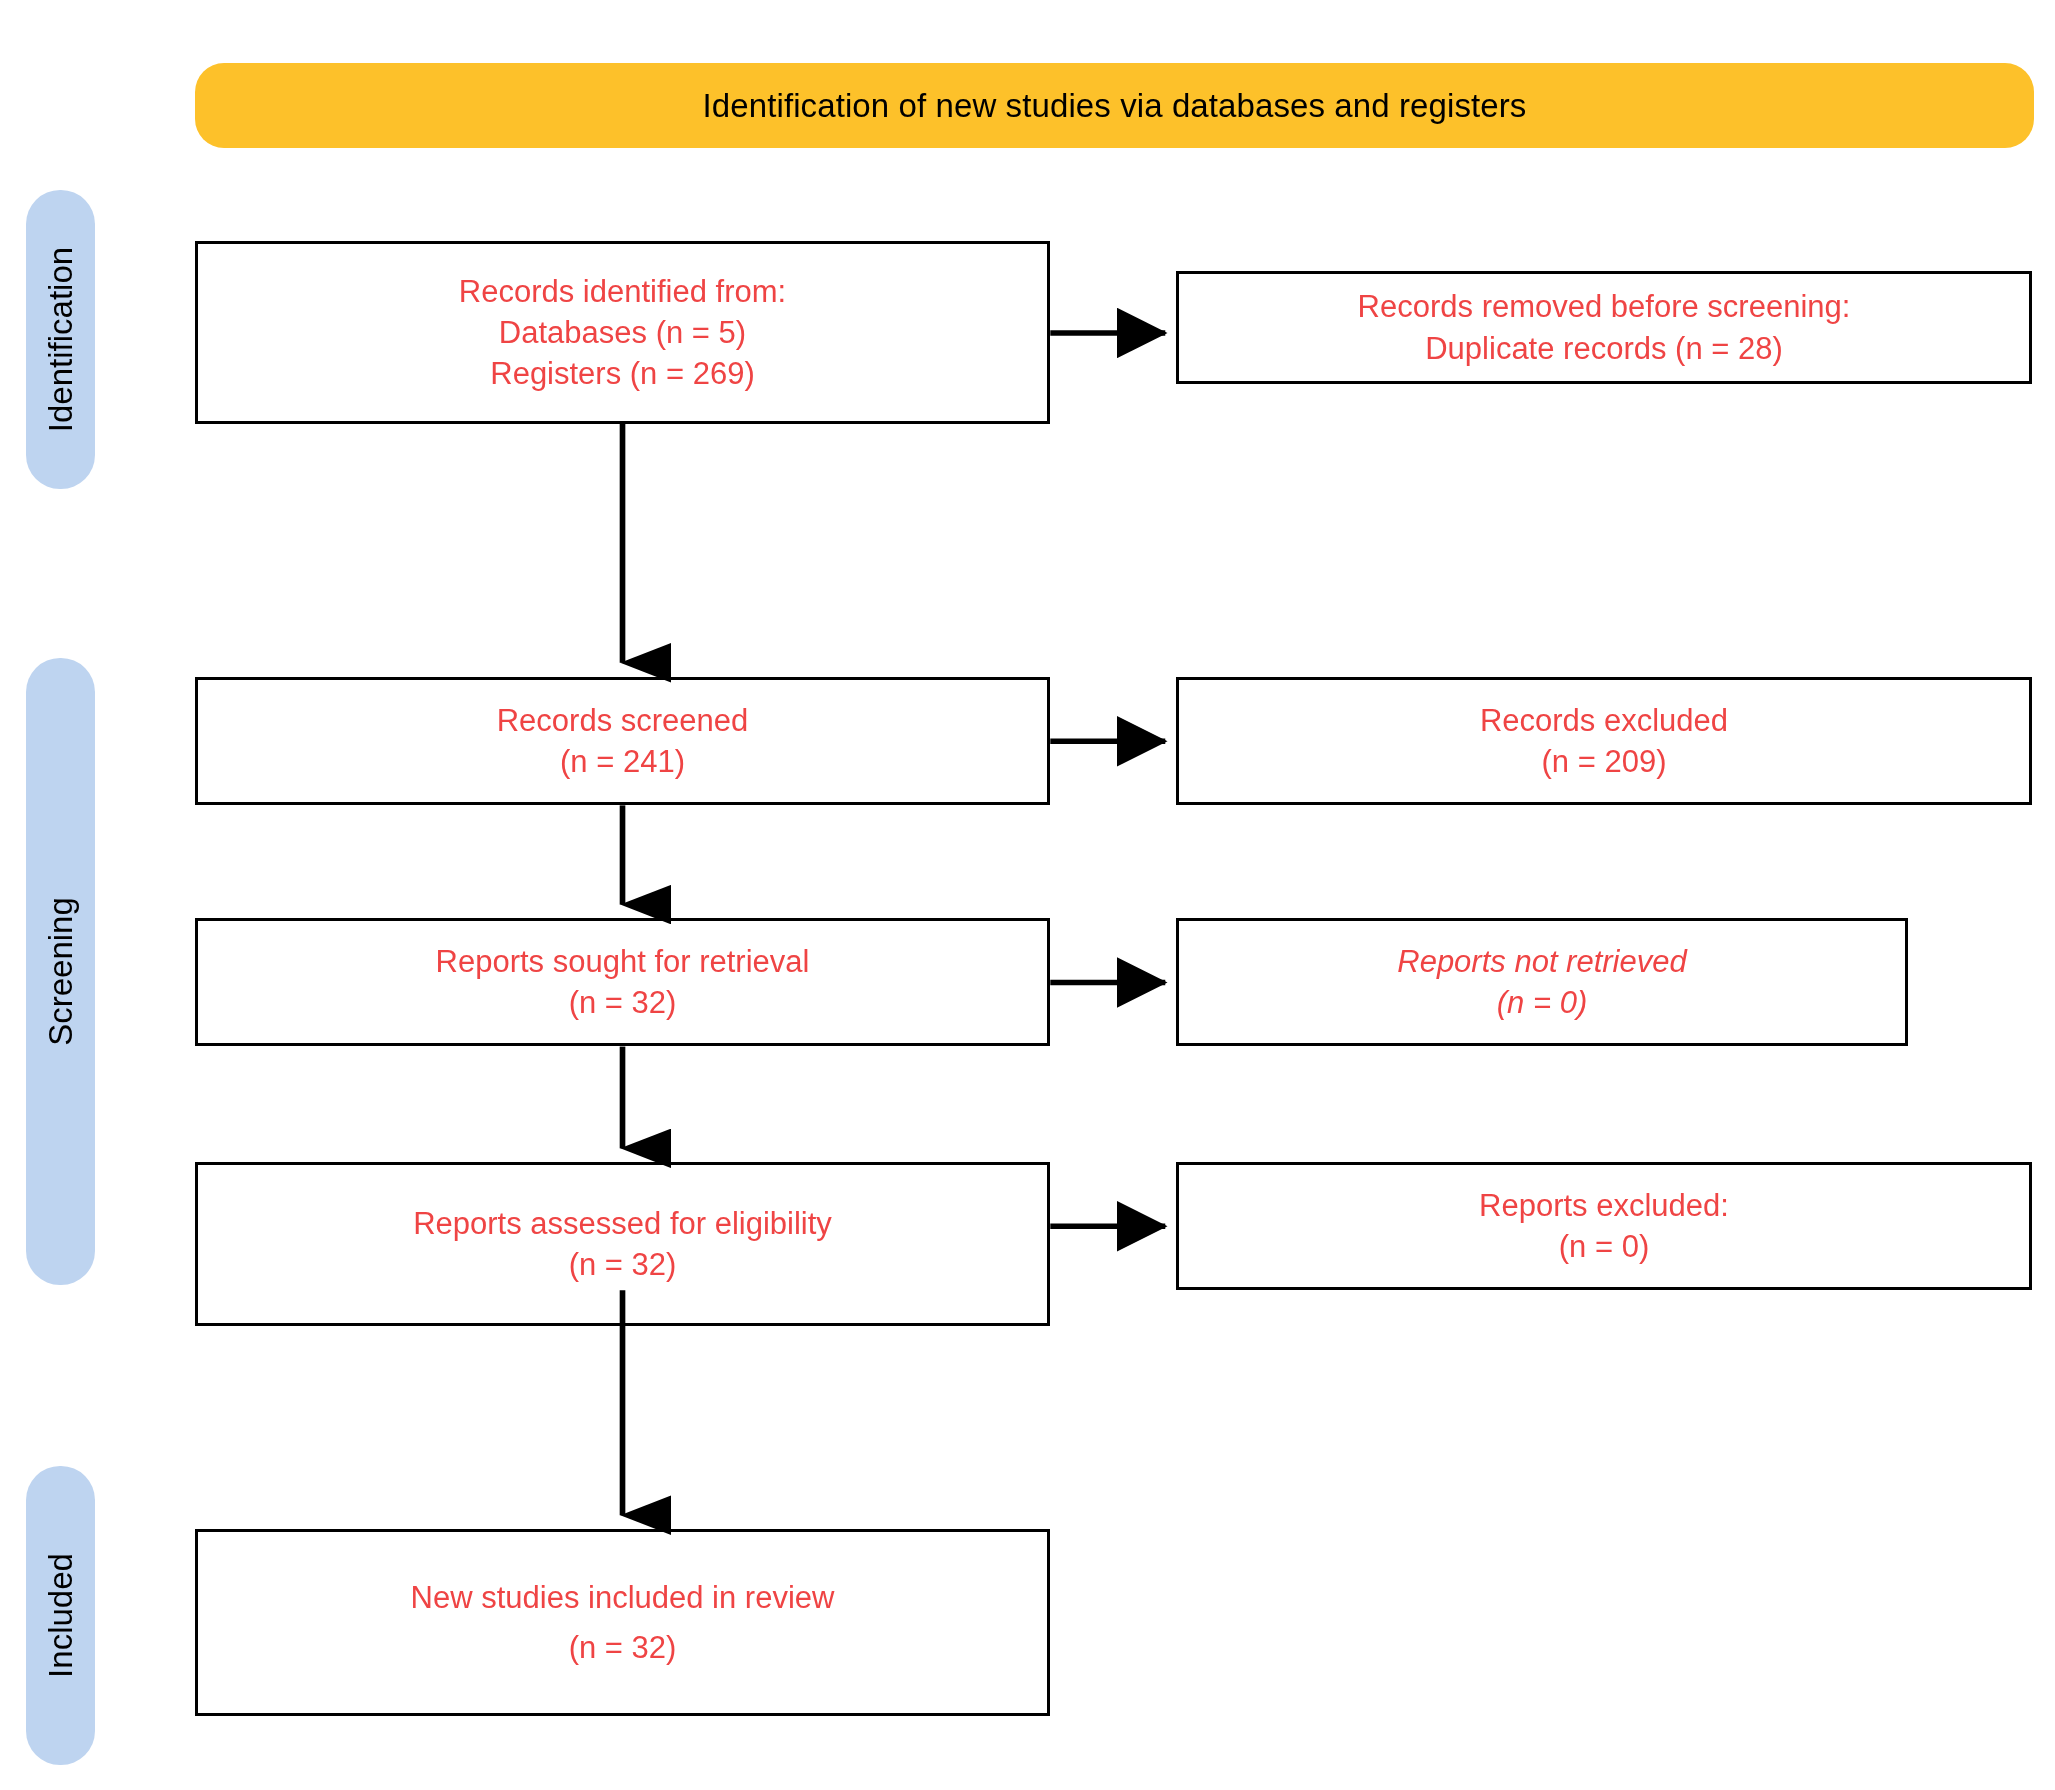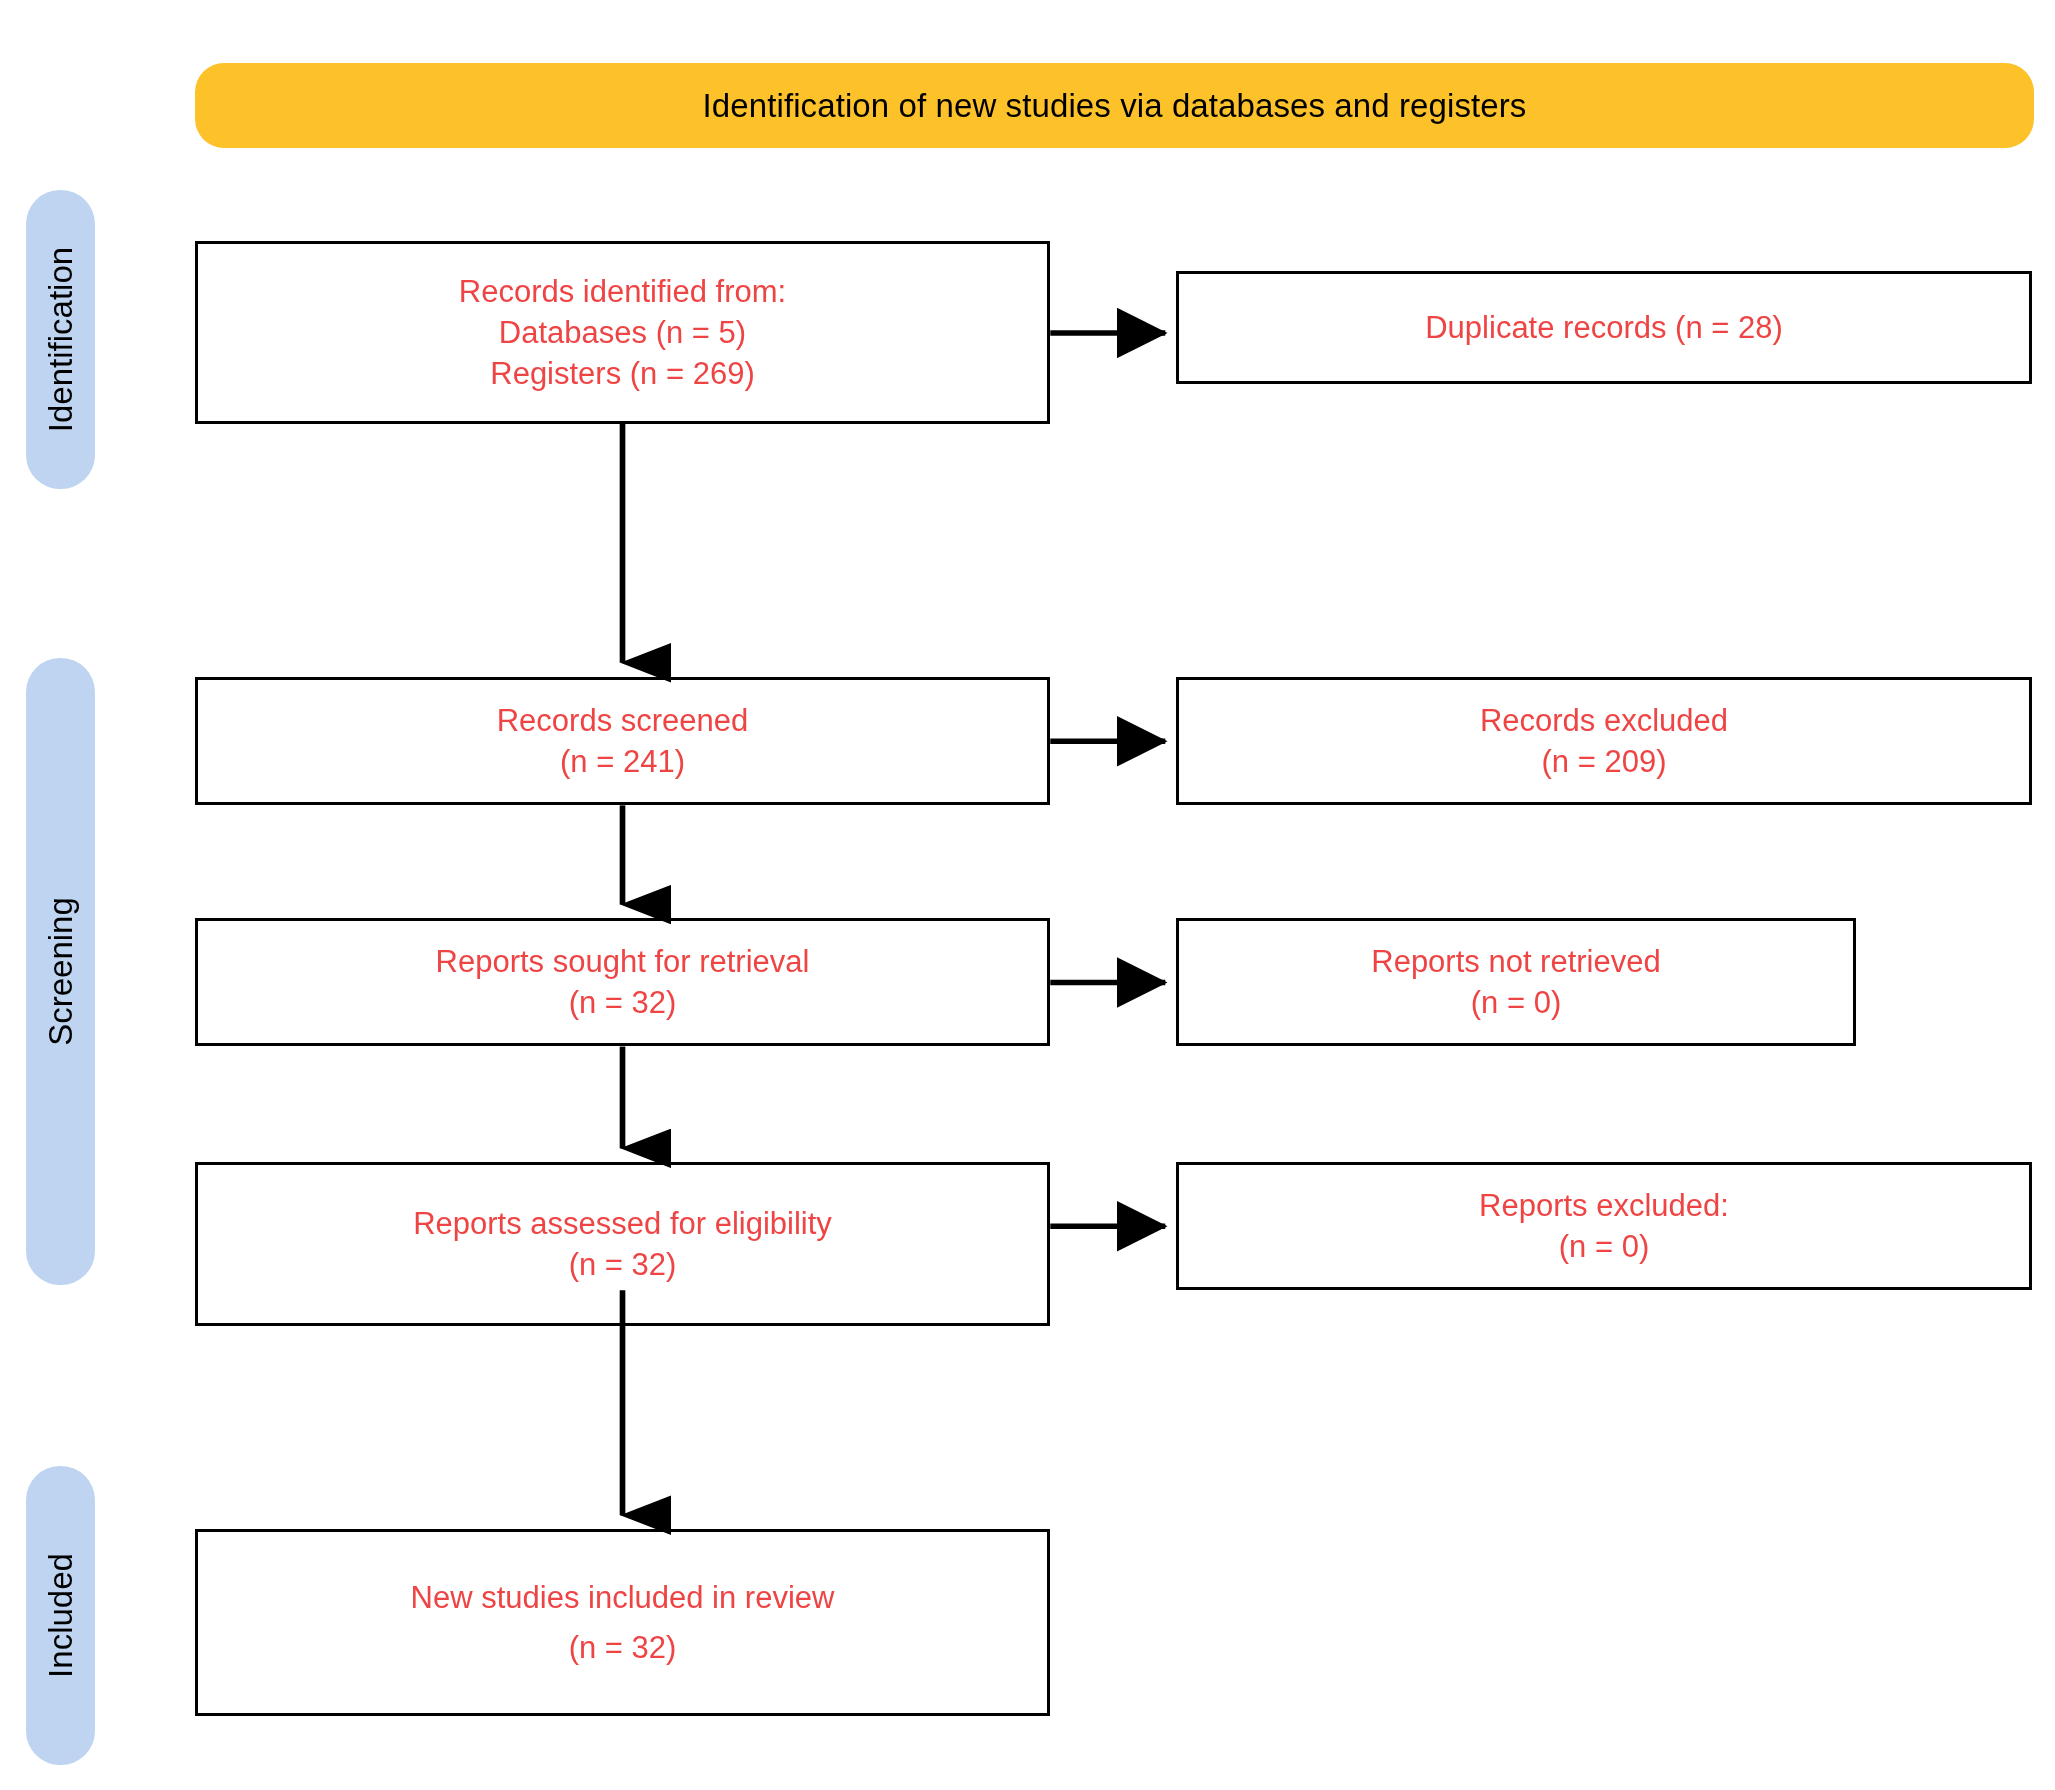--- a/index.html
+++ b/index.html
@@ -86,21 +86,21 @@
   
   #box-identified     { left: 195px;  top: 241px;  width: 855px; height: 183px; }
   #box-screened       { left: 195px;  top: 677px; width: 855px; height: 128px; }
   #box-sought         { left: 195px;  top: 918px; width: 855px; height: 128px; }
   #box-assessed       { left: 195px;  top: 1162px; width: 855px; height: 164px; }
   #box-included       { left: 195px;  top: 1529px; width: 855px; height: 187px; gap: 8px; }
 
   
   #box-removed        { left: 1176px; top: 271px;  width: 856px; height: 113px; }
   #box-excluded-recs  { left: 1176px; top: 677px; width: 856px; height: 128px; }
-  #box-not-retrieved  { left: 1176px; top: 918px; width: 680px; height: 128px; }
+  #box-not-retrieved  { left: 1176px; top: 918px; width: 732px; height: 128px; font-style: italic; }
   #box-excluded-reps  { left: 1176px; top: 1162px; width: 856px; height: 128px; }
 
   
   #connectors {
     position: absolute;
     left: 0;
     top: 0;
     width: 2056px;
     height: 1791px;
     pointer-events: none;
@@ -125,20 +125,21 @@
     <span class="stage-pill-text">Included</span>
   </div>
 
   <div class="flow-box" id="box-identified">
     <div class="line">Records identified from:</div>
     <div class="line">Databases (n = 5)</div>
     <div class="line">Registers (n = 269)</div>
   </div>
 
   <div class="flow-box" id="box-removed">
+    <div class="line">Records removed before screening:</div>
     <div class="line">Duplicate records (n = 28)</div>
   </div>
 
   <div class="flow-box" id="box-screened">
     <div class="line">Records screened</div>
     <div class="line">(n = 241)</div>
   </div>
 
   <div class="flow-box" id="box-excluded-recs">
     <div class="line">Records excluded</div>

